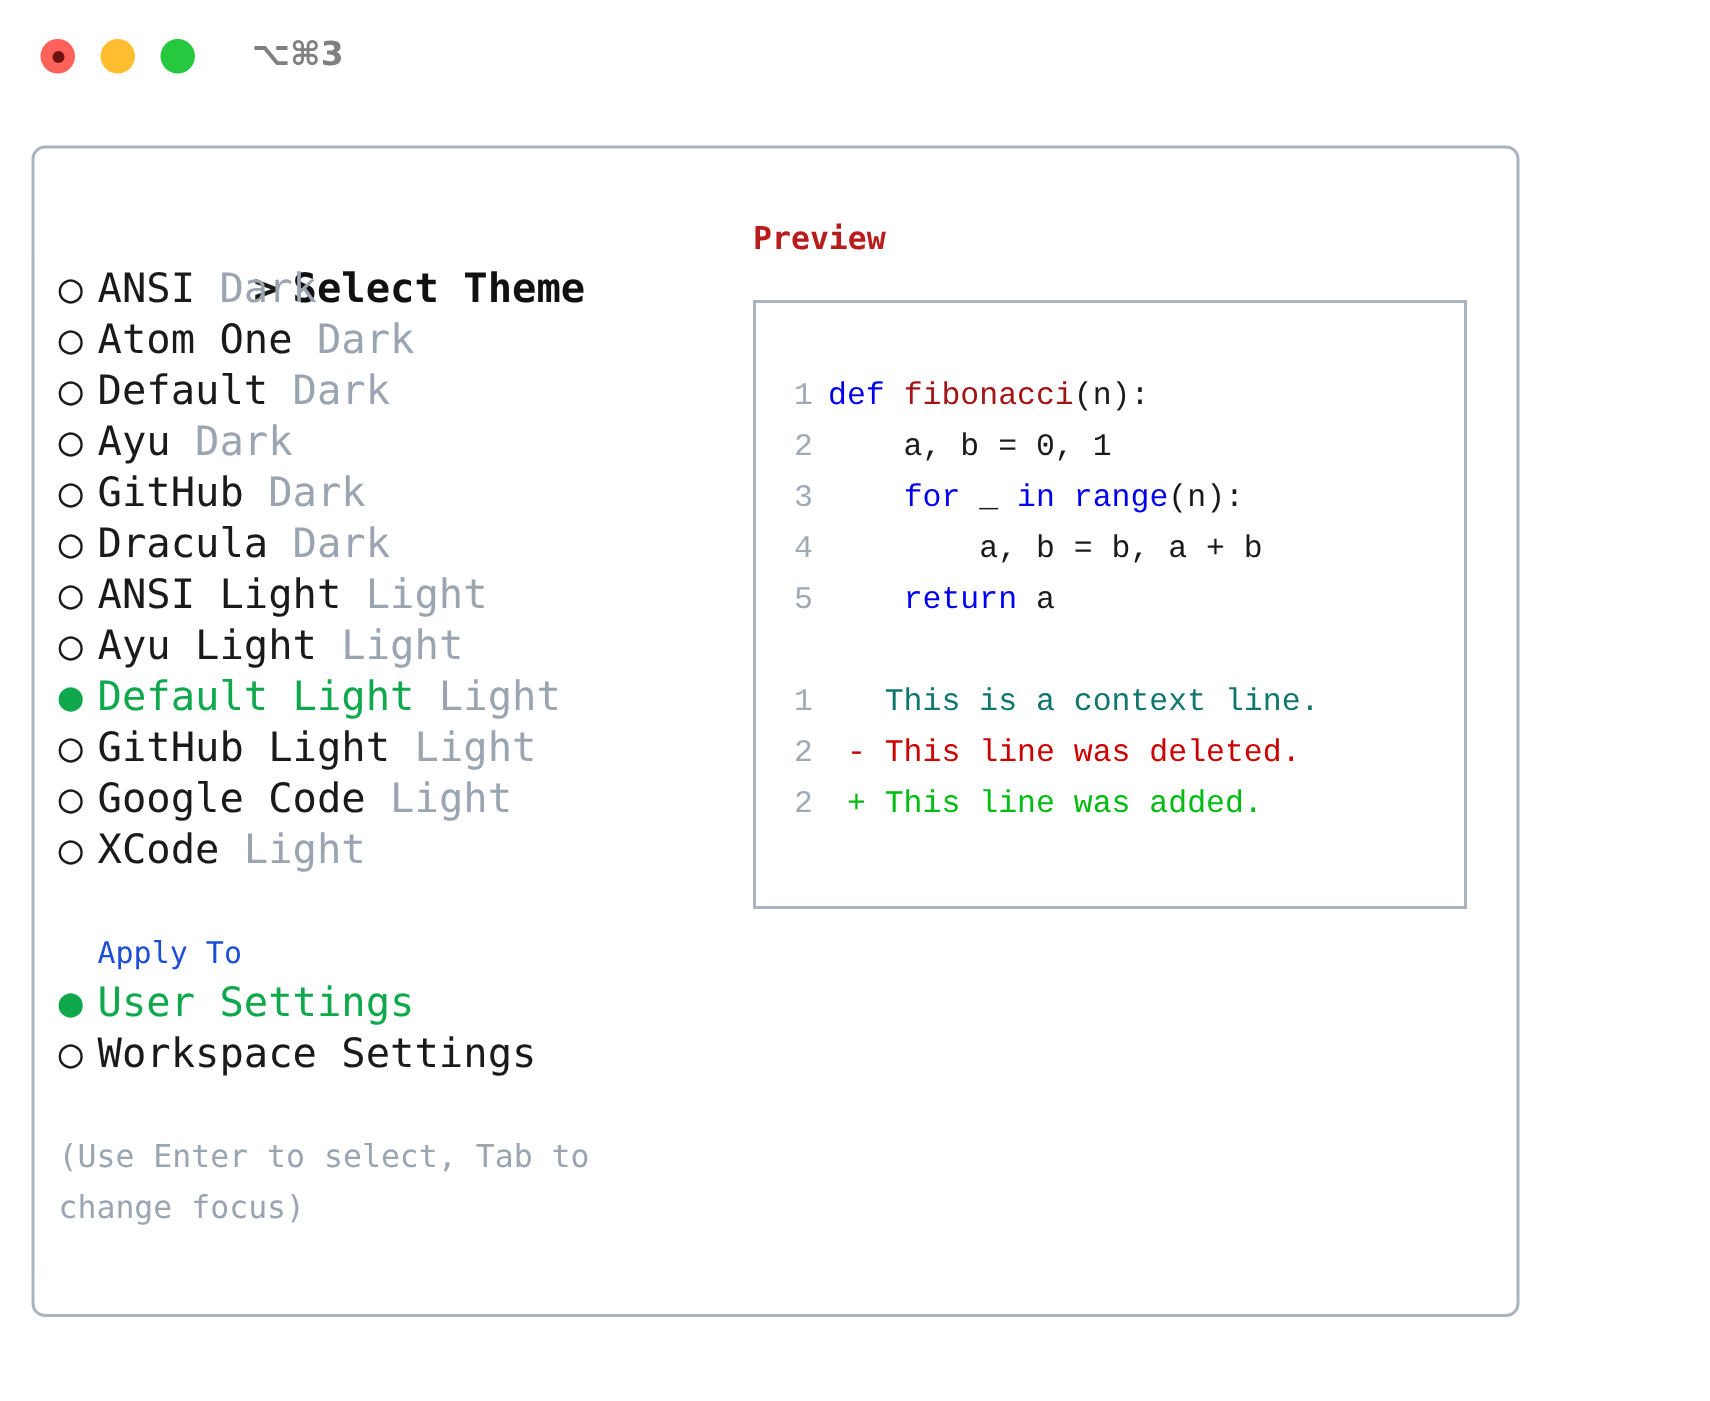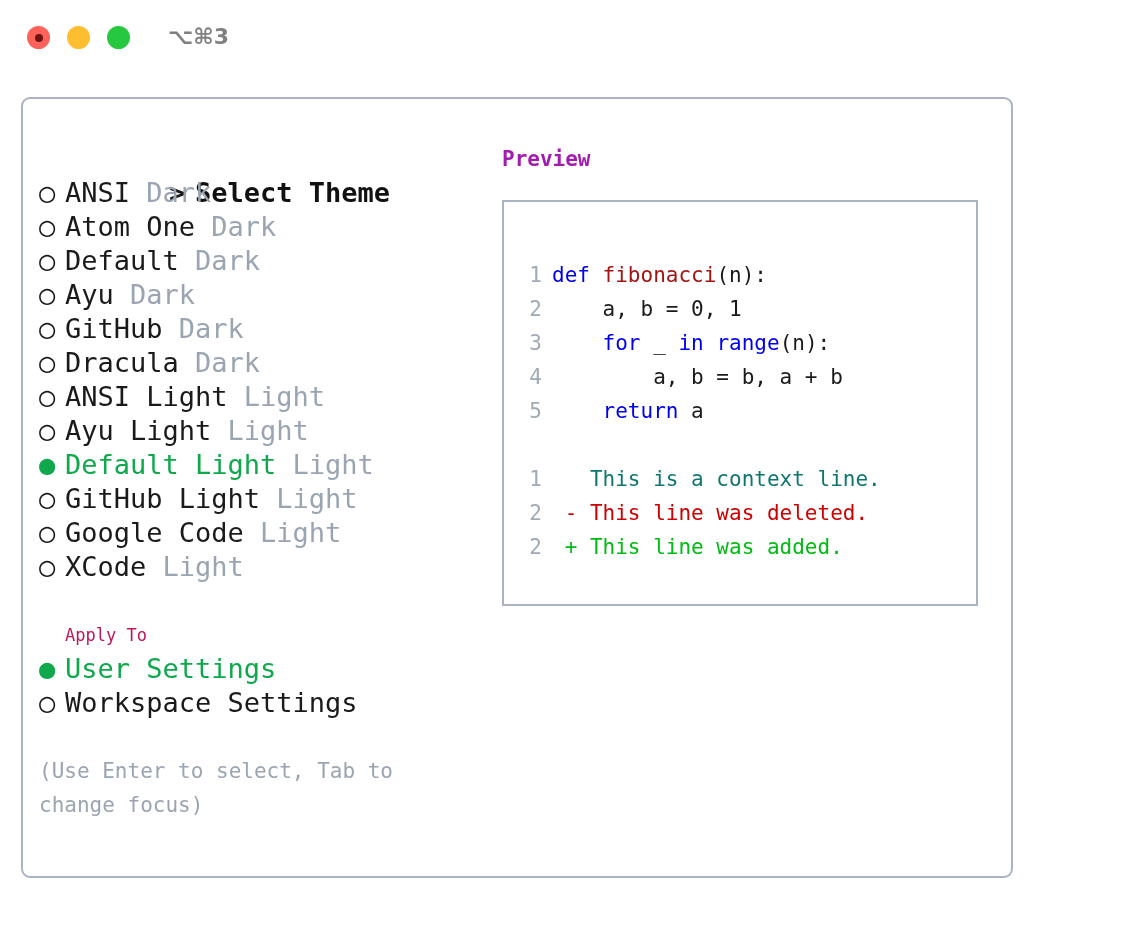--- a/index.html
+++ b/index.html
@@ -98,22 +98,22 @@
   }
   .section-head .marker { font-weight: bold; }
   .suffix { color: #9aa5b1; }
   .row.selected { color: #0fa84c; }
   .row.selected .marker { color: #0fa84c; }
   .spacer { height: 34px; }
 
   #apply-head {
     height: 34px;
     line-height: 34px;
-    font-size: 17px;
-    color: #be185d;
+    font-size: 20px;
+    color: #1d4ed8;
     padding-left: 26px;
     white-space: pre;
   }
 
   #hint {
     margin-top: 34px;
     font-size: 21px;
     line-height: 34px;
     color: #9aa5b1;
     width: 400px;
@@ -124,39 +124,40 @@
   
   #right-col {
     position: absolute;
     left: 479px;
     top: 43px;
     width: 490px;
   }
   #preview-title {
     font-size: 21px;
     font-weight: bold;
-    color: #a21caf;
+    color: #b91c1c;
     line-height: 34px;
     height: 34px;
     white-space: pre;
   }
   #preview-box {
     margin-top: 24px;
     width: 476px;
     height: 406px;
     border: 2px solid #aab4c0;
     box-sizing: border-box;
     background: #ffffff;
     position: relative;
   }
   #code-area {
     position: absolute;
     left: 12px;
-    top: 56px;
+    top: 46px;
     right: 10px;
+    font-family: Liberation Mono, monospace;
   }
   .code-line {
     height: 34px;
     line-height: 34px;
     font-size: 21px;
     white-space: pre;
     color: #1a1a1a;
   }
   .ln {
     display: inline-block;

